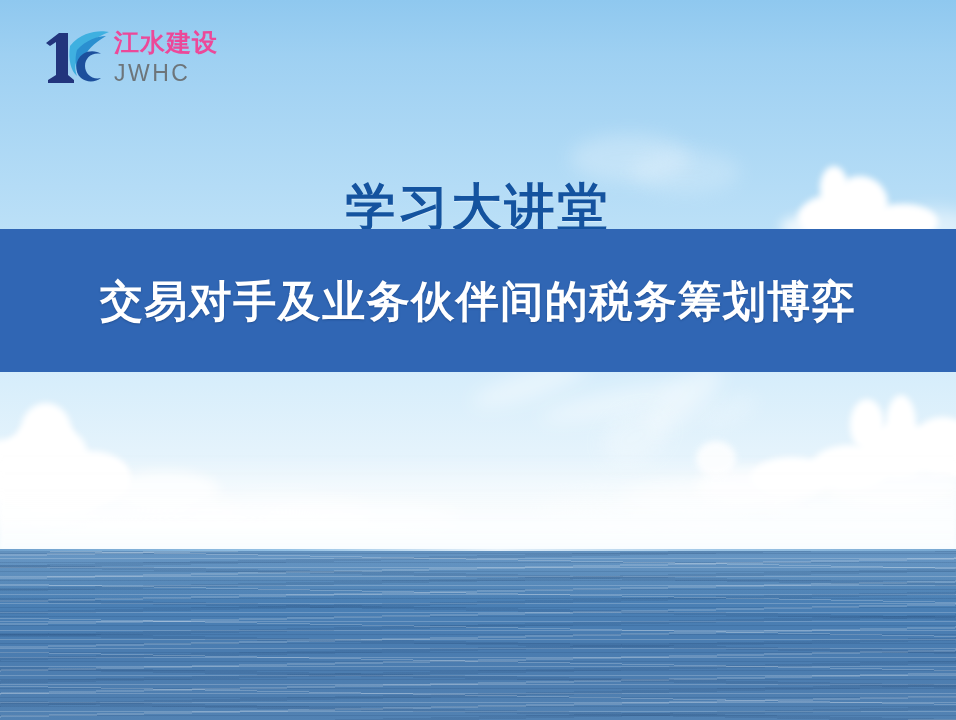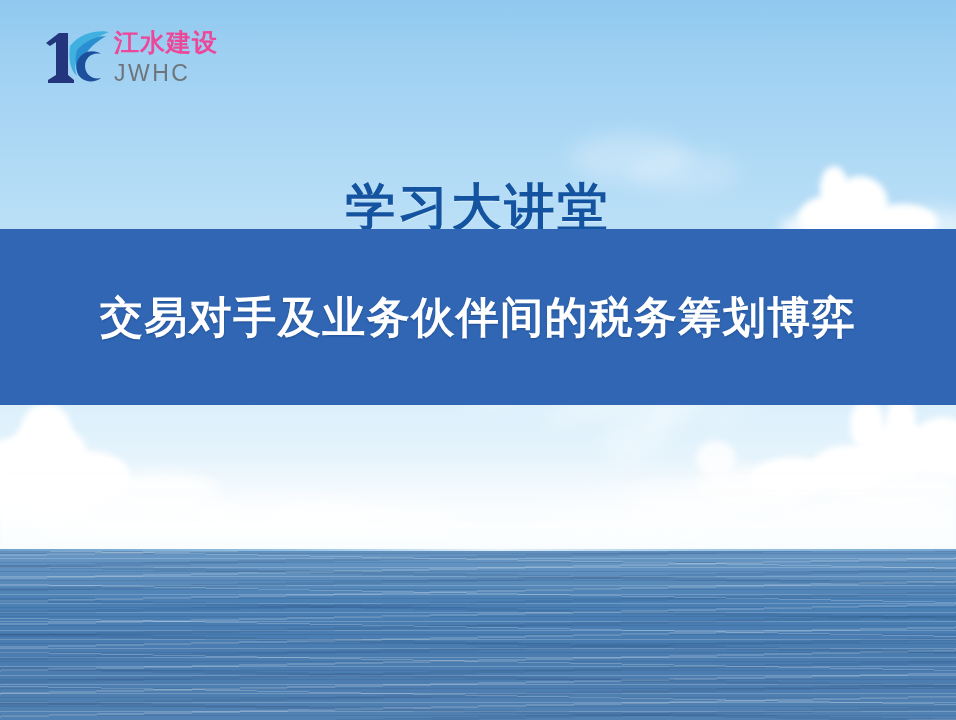--- a/index.html
+++ b/index.html
@@ -227,21 +227,21 @@
     text-shadow: 0 1px 1px rgba(255,255,255,0.45);
     margin-top: 40px;
   }
 
   
   .band {
     position: absolute;
     left: 0;
     top: 229px;
     width: 956px;
-    height: 176px;
+    height: 143px;
     background: #3066b4;
     display: flex;
     flex-direction: row;
     align-items: center;
     justify-content: center;
   }
   .band-line {
     font-family: "DejaVu Sans", "Liberation Sans", sans-serif;
     font-size: 43px;
     font-weight: bold;

